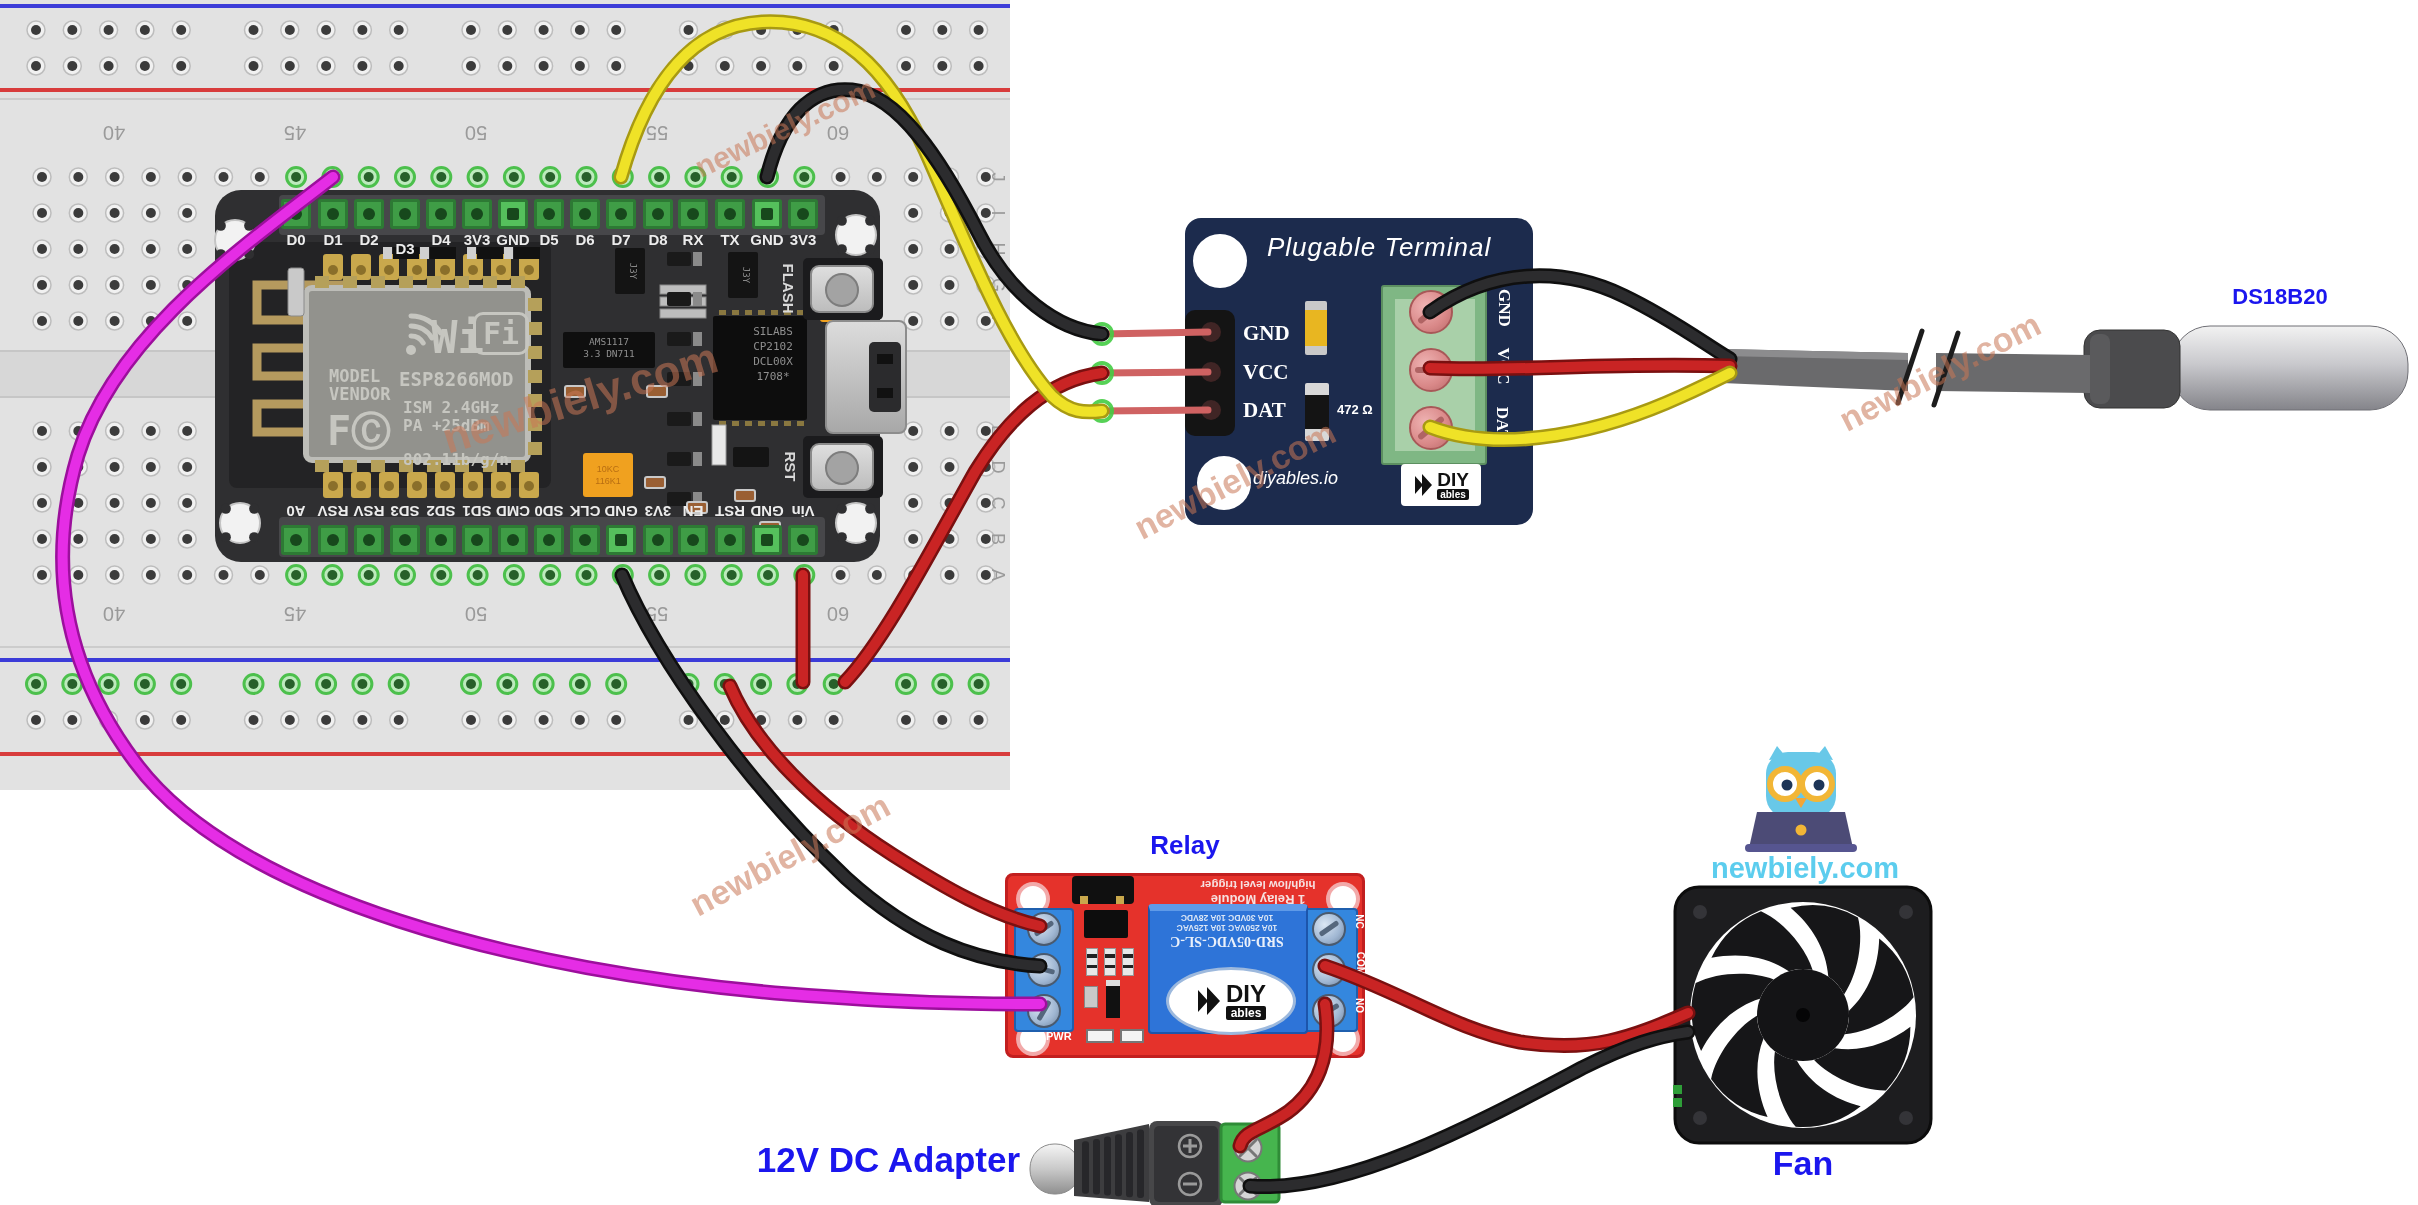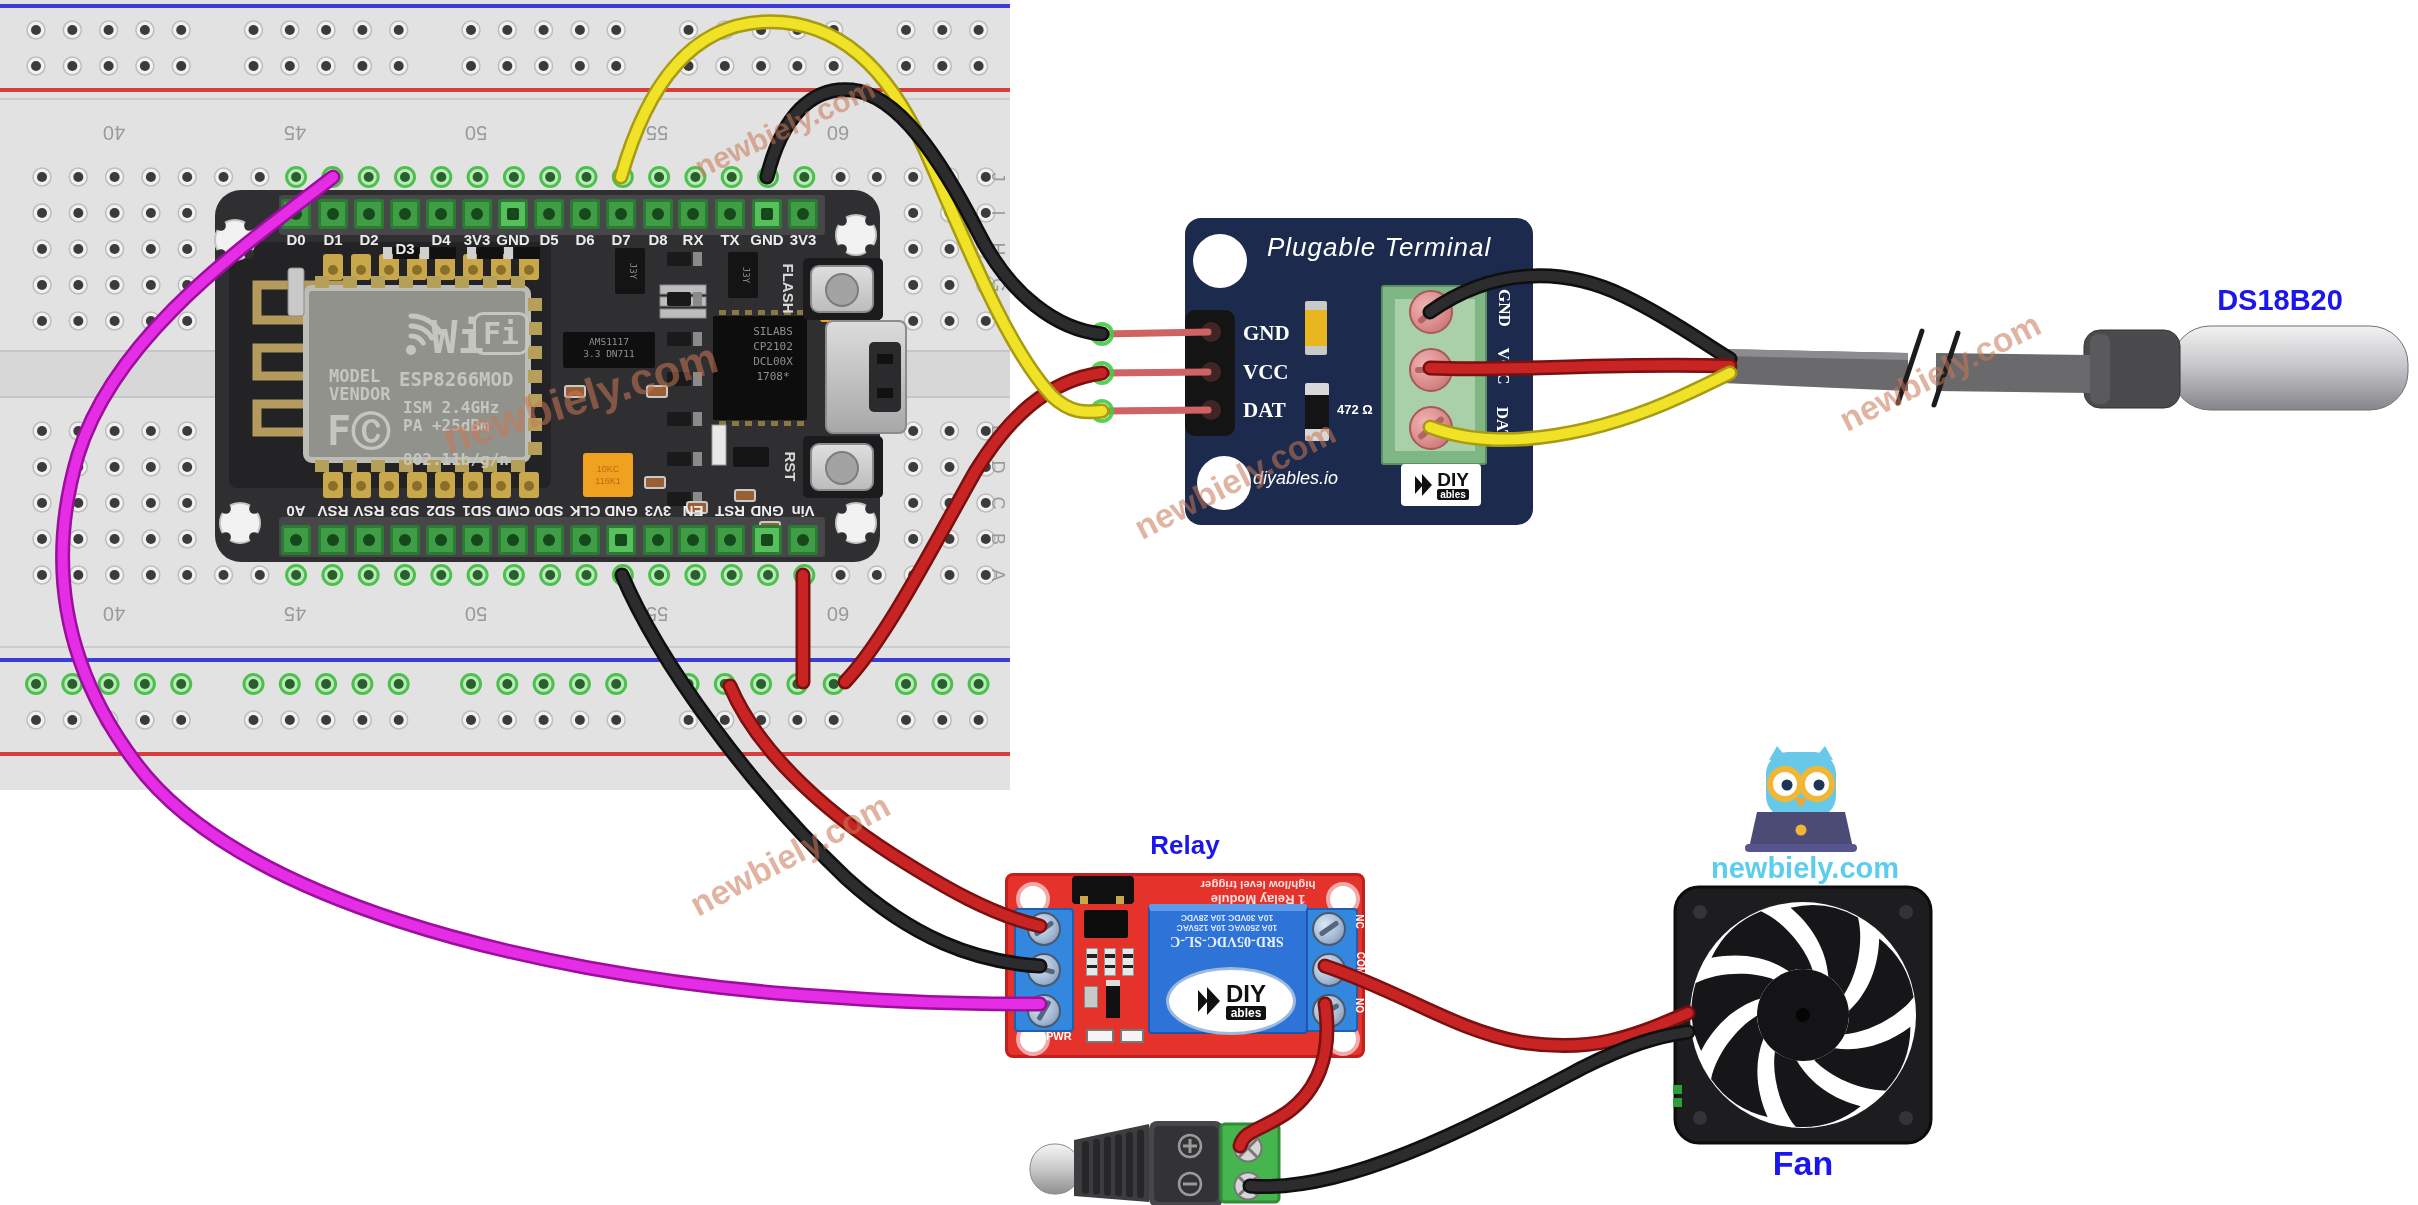--- a/index.html
+++ b/index.html
@@ -1006,22 +1006,23 @@
       <circle cx="106" cy="38" r="15" fill="#fff" stroke="#f2b636" stroke-width="6"></circle>
       <circle cx="108" cy="39" r="5.5" fill="#1d3557"></circle>
       <rect x="86" y="34" width="8" height="5" fill="#f2b636"></rect>
       <path d="M46,66 L134,66 L142,102 L38,102 Z" fill="#4c4b76"></path>
       <rect x="34" y="98" width="112" height="8" rx="4" fill="#565590"></rect>
       <circle cx="90" cy="84" r="5.5" fill="#f2b636"></circle>
     </svg>
   <div id="logo-text" class="abs" style="left:1711px;top:852px;width:184px;z-index:3;">newbiely.com</div>
 
   <div class="abs blue-label" style="left:1105px;top:830px;width:160px;font-size:26px;z-index:3;">Relay</div>
+  <div class="abs blue-label" style="left:640px;top:1140px;width:380px;font-size:35px;text-align:right;z-index:3;">12V DC Adapter</div>
   <div class="abs blue-label" style="left:1723px;top:1144px;width:160px;font-size:34px;z-index:3;">Fan</div>
-  <div class="abs blue-label" style="left:2180px;top:284px;width:200px;font-size:29px;z-index:3;">DS18B20</div>
+  <div class="abs blue-label" style="left:2180px;top:284px;width:200px;font-size:22px;z-index:3;">DS18B20</div>
 
   <svg id="wires" width="2418" height="1205" style="z-index:5;pointer-events:none;">
       <line x1="1102" y1="334" x2="1208" y2="332" stroke="#cf6262" stroke-width="7" stroke-linecap="round"></line>
       <circle cx="1102" cy="334" r="10" fill="none" stroke="#44cc44" stroke-width="4" opacity="0.9"></circle>
       <line x1="1102" y1="373" x2="1208" y2="372" stroke="#cf6262" stroke-width="7" stroke-linecap="round"></line>
       <circle cx="1102" cy="373" r="10" fill="none" stroke="#44cc44" stroke-width="4" opacity="0.9"></circle>
       <line x1="1102" y1="411" x2="1208" y2="410" stroke="#cf6262" stroke-width="7" stroke-linecap="round"></line>
       <circle cx="1102" cy="411" r="10" fill="none" stroke="#44cc44" stroke-width="4" opacity="0.9"></circle>
       <path d="M333 177 C245 245 115 335 78 455 C50 550 55 655 135 762 C235 898 520 972 788 994 C905 1003 965 1004 1040 1004" fill="none" stroke="#9c0f9c" stroke-width="15" stroke-linecap="round"></path>
       <path d="M333 177 C245 245 115 335 78 455 C50 550 55 655 135 762 C235 898 520 972 788 994 C905 1003 965 1004 1040 1004" fill="none" stroke="#e52de5" stroke-width="10" stroke-linecap="round"></path>

